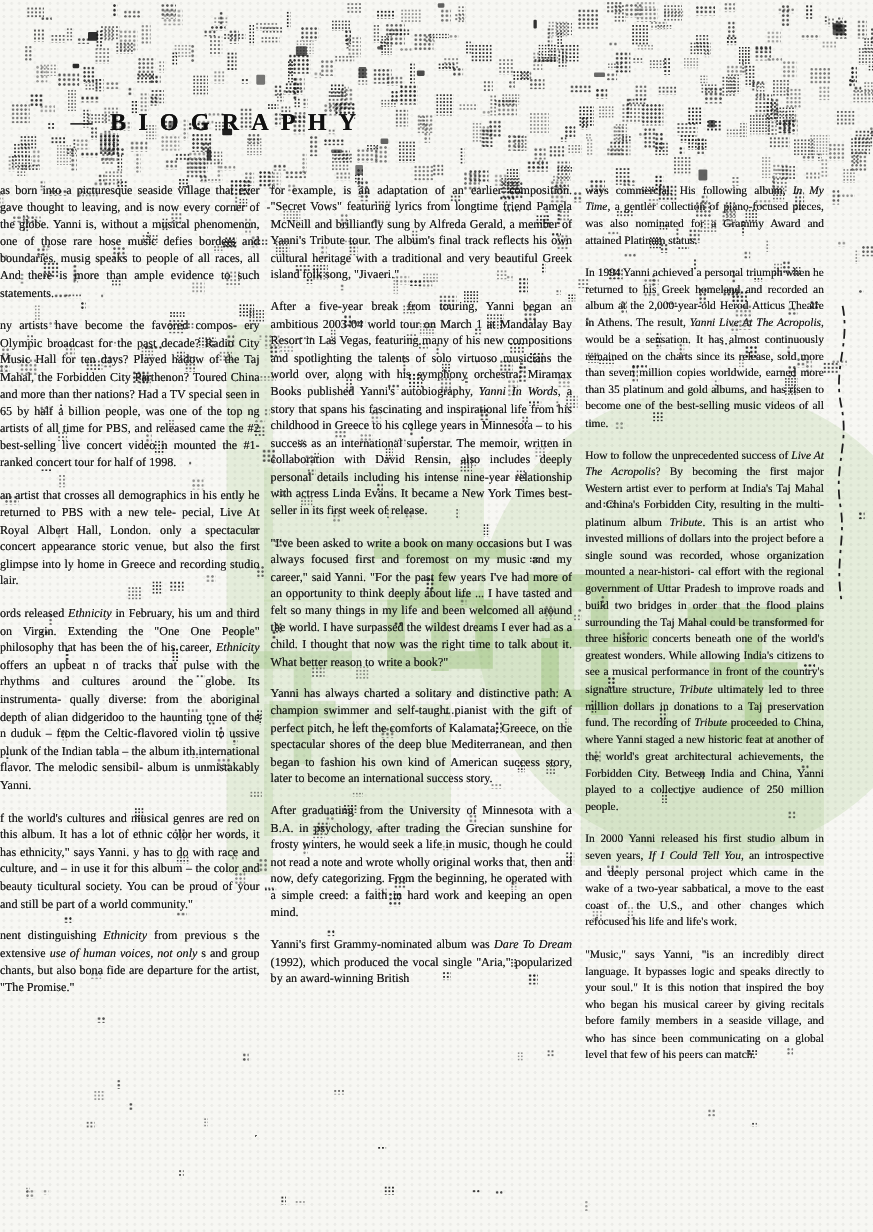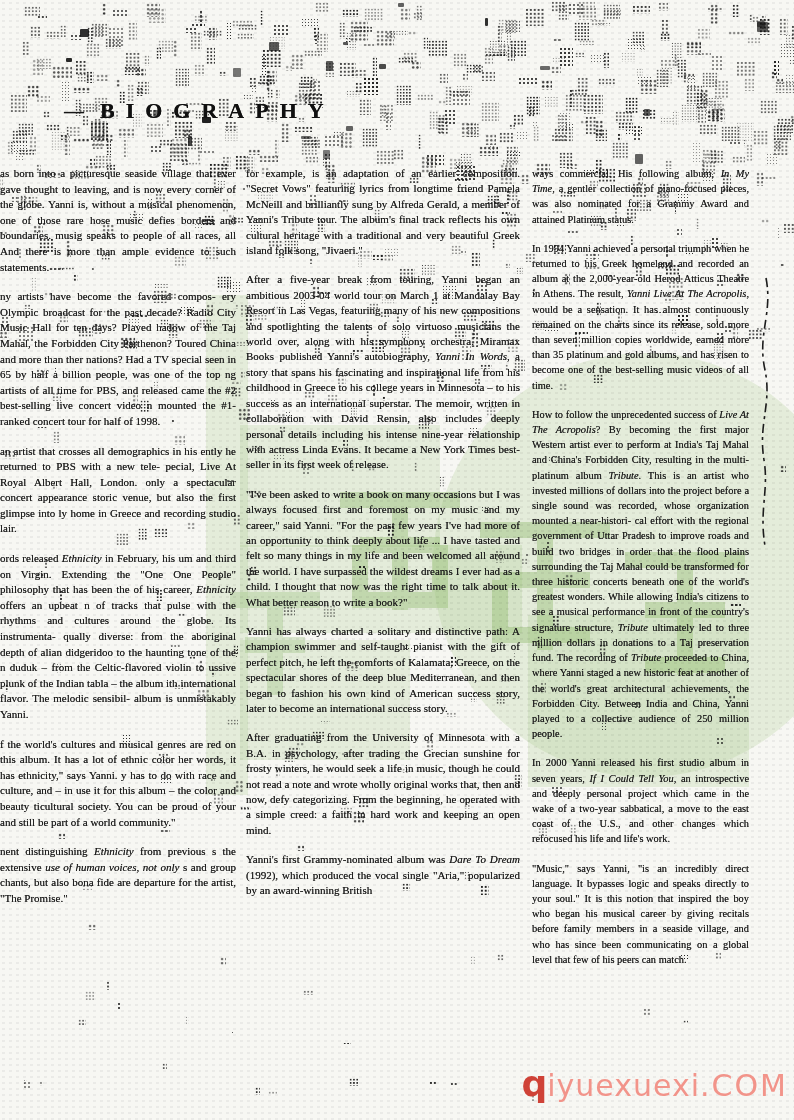--- a/index.html
+++ b/index.html
@@ -84,23 +84,20 @@
       <p><span>In 1994 Yanni achieved a personal triumph when he returned to his Greek homeland and recorded an album at the 2,000-year-old Herod Atticus Theatre in Athens. The result, </span><i>Yanni Live At The Acropolis</i><span>, would be a sensation. It has almost continuously remained on the charts since its release, sold more than seven million copies worldwide, earned more than 35 platinum and gold albums, and has risen to become one of the best-selling music videos of all time.</span></p>
       <p><span>How to follow the unprecedented success of </span><i>Live At The Acropolis</i><span>? By becoming the first major Western artist ever to perform at India's Taj Mahal and China's Forbidden City, resulting in the multi-platinum album </span><i>Tribute</i><span>. This is an artist who invested millions of dollars into the project before a single sound was recorded, whose organization mounted a near-histori- cal effort with the regional government of Uttar Pradesh to improve roads and build two bridges in order that the flood plains surrounding the Taj Mahal could be transformed for three historic concerts beneath one of the world's greatest wonders. While allowing India's citizens to see a musical performance in front of the country's signature structure, </span><i>Tribute</i><span> ultimately led to three million dollars in donations to a Taj preservation fund. The recording of </span><i>Tribute</i><span> proceeded to China, where Yanni staged a new historic feat at another of the world's great architectural achievements, the Forbidden City. Between India and China, Yanni played to a collective audience of 250 million people.</span></p>
       <p><span>In 2000 Yanni released his first studio album in seven years, </span><i>If I Could Tell You</i><span>, an introspective and deeply personal project which came in the wake of a two-year sabbatical, a move to the east coast of the U.S., and other changes which refocused his life and life's work.</span></p>
       <p><span>"Music," says Yanni, "is an incredibly direct language. It bypasses logic and speaks directly to your soul." It is this notion that inspired the boy who began his musical career by giving recitals before family members in a seaside village, and who has since been communicating on a global level that few of his peers can match.</span></p>
     </div>
 
   <svg class="squiggle" style="left:750px;top:272px;" width="34" height="290" viewBox="0 0 34 290">
     <path d="M16 6 C23 42 7 62 15 98 C22 132 8 152 14 188 C19 218 9 238 15 274" stroke="#1c1c1c" stroke-width="1.6" fill="none" stroke-dasharray="9 4 3 5"></path>
   </svg>
 
-  <div class="logo">
-    <span class="logo-q" style="color: rgb(207, 66, 55);">q</span><span class="logo-body" style="color: rgb(242, 148, 138);">iyuexuexi</span><span class="logo-tld" style="color: rgb(242, 148, 138);">.COM</span>
-  </div>
 
   <div id="noise" class="noise-layer">
       <div class="noise-cl" style="left: 194px; top: 15px; width: 13px; height: 8px; background-size: 3.4px 3.4px; opacity: 0.41;"></div>
       <div class="noise-cl" style="left: 350px; top: 21px; width: 18px; height: 20px; background-size: 4.1px 4.1px; opacity: 0.67;"></div>
       <div class="noise-cl" style="left: 506px; top: 151px; width: 14px; height: 5px; background-size: 3px 3px; opacity: 0.92;"></div>
       <div class="noise-cl" style="left: 732px; top: 156px; width: 13px; height: 7px; background-size: 3.6px 3.6px; opacity: 0.54;"></div>
       <div class="noise-cl" style="left: 746px; top: 144px; width: 6px; height: 17px; background-size: 3.5px 3.5px; opacity: 0.43;"></div>
       <div class="noise-cl" style="left: 10px; top: 94px; width: 17px; height: 18px; background-size: 3.8px 3.8px; opacity: 0.61;"></div>
       <div class="noise-cl" style="left: 461px; top: 122px; width: 15px; height: 15px; background-size: 4.3px 4.3px; opacity: 0.65;"></div>
       <div class="noise-cl" style="left: 70px; top: 34px; width: 11px; height: 6px; background-size: 4px 4px; opacity: 0.73;"></div>

